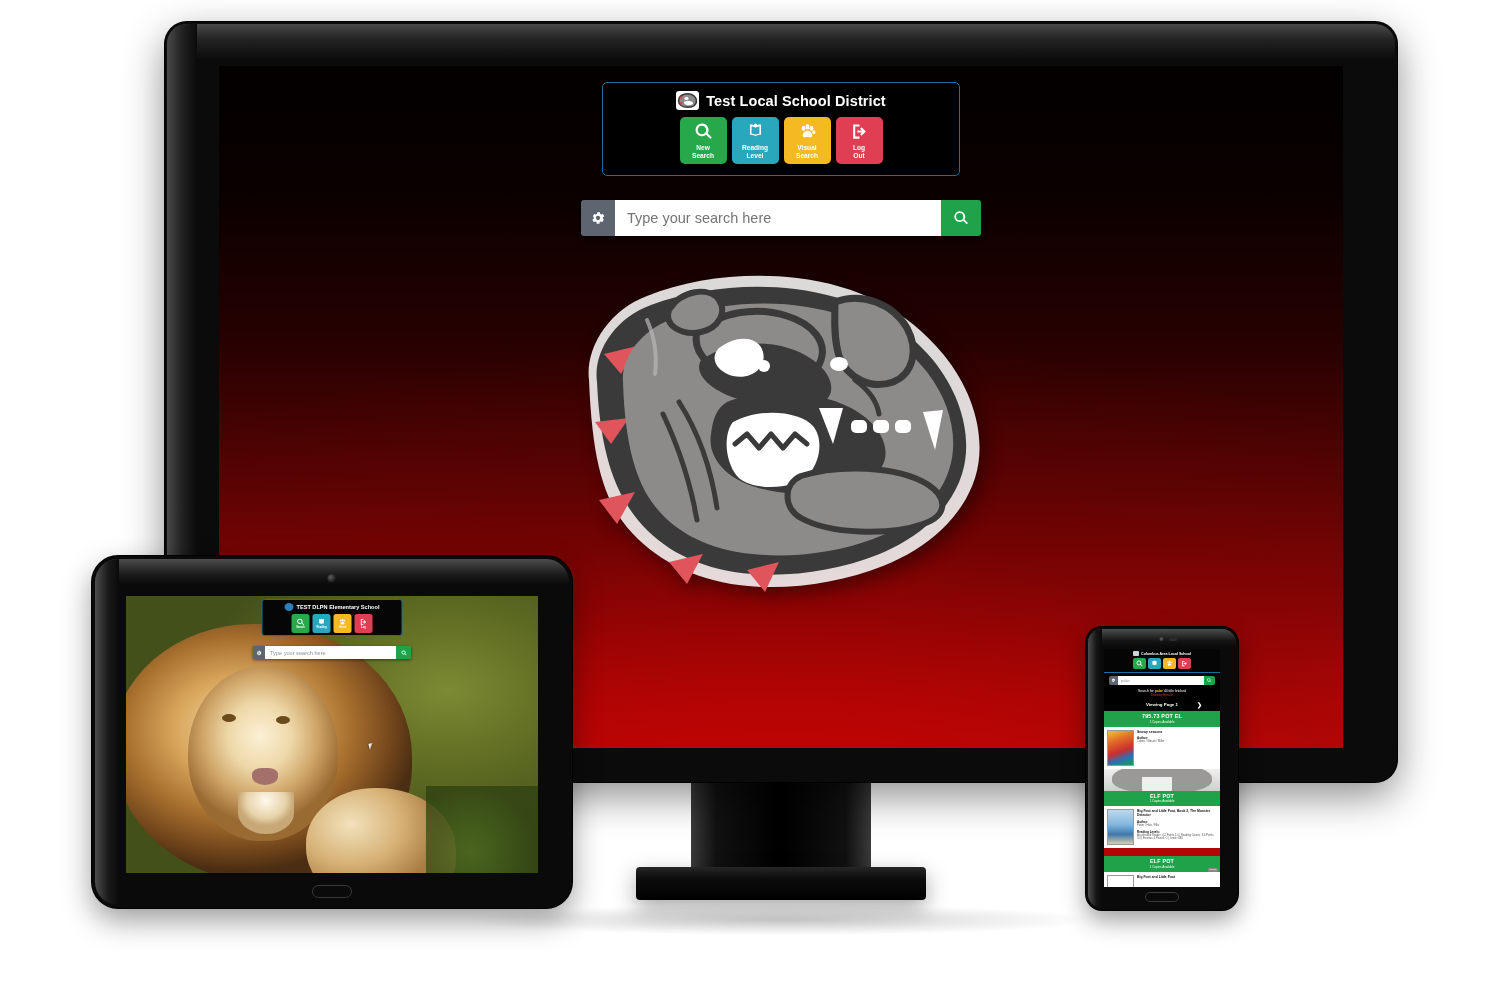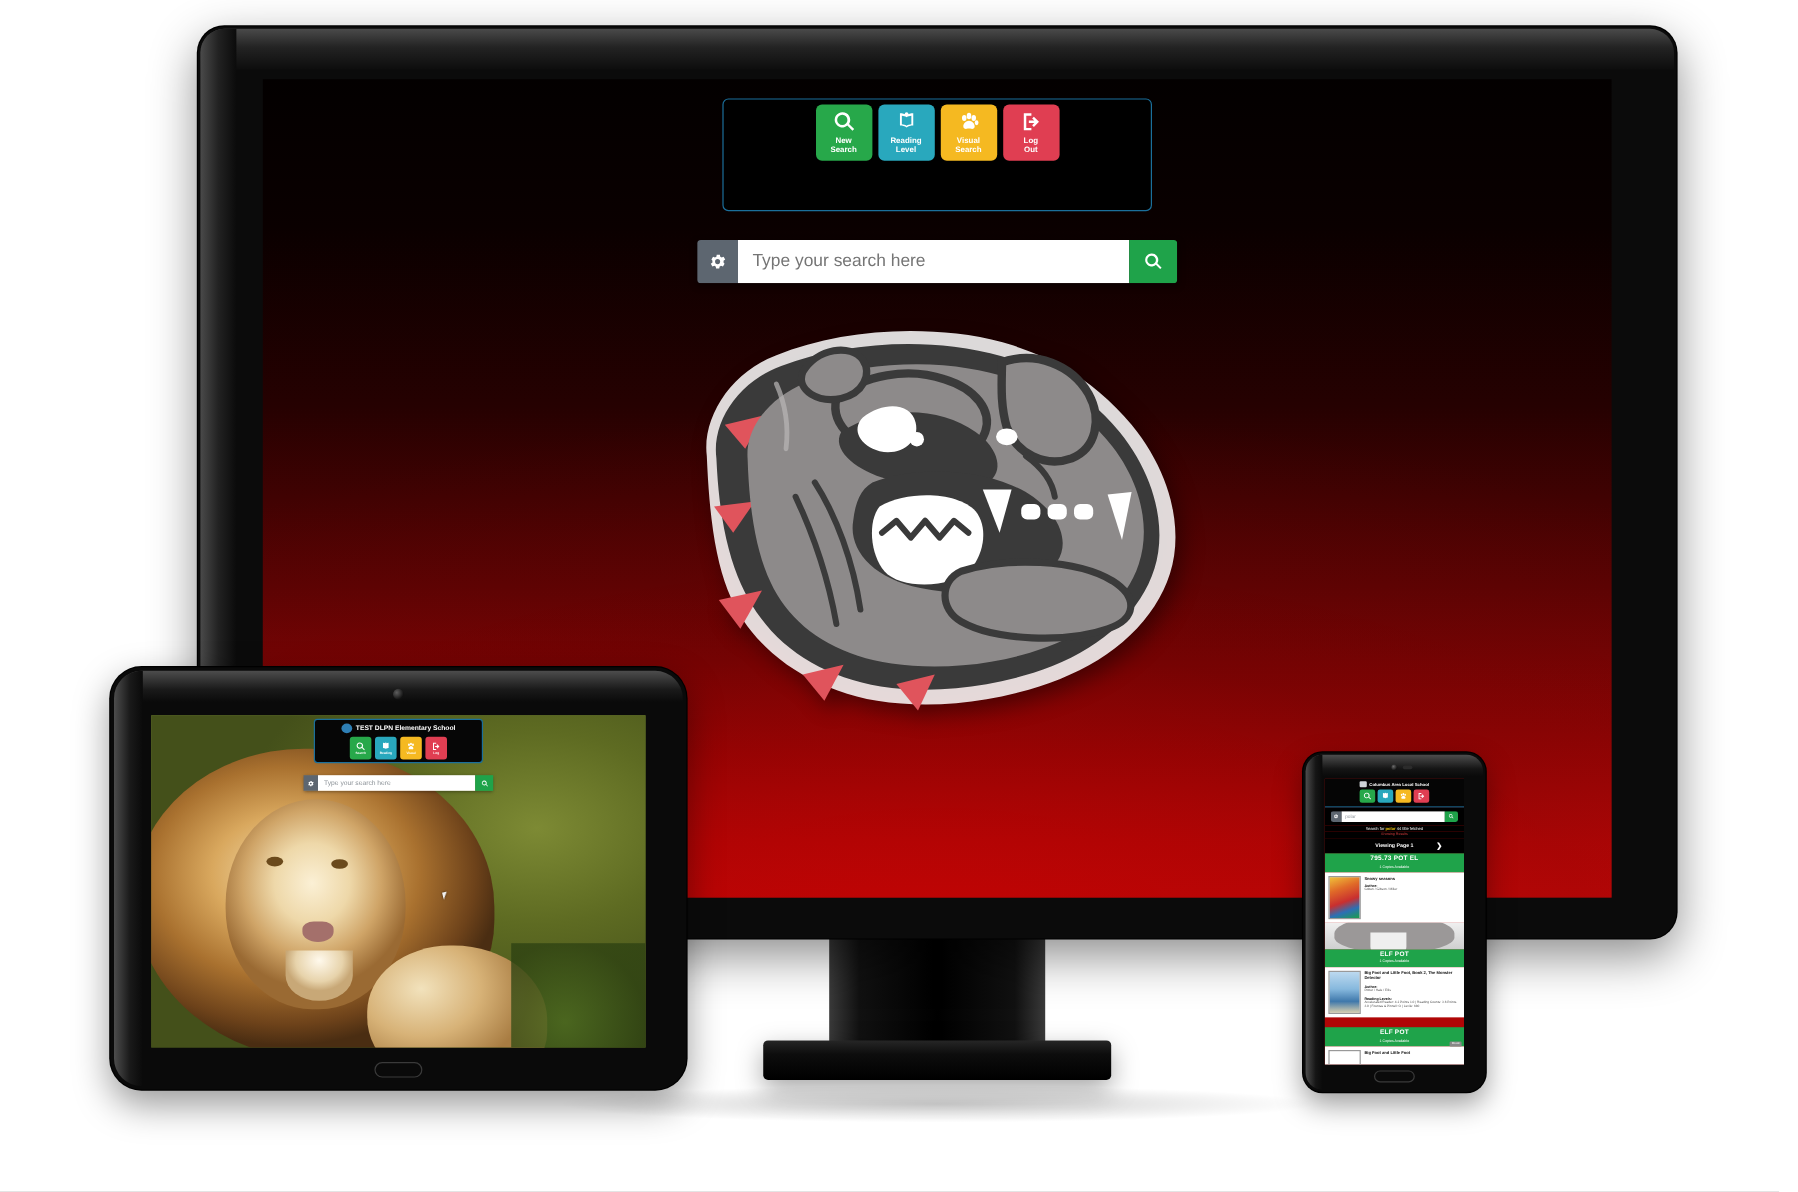--- a/index.html
+++ b/index.html
@@ -247,20 +247,32 @@
                    C338 274 278 272 250 256 C232 246 232 222 250 214 Z" fill="#8d8a8a" stroke="#3a3a3a" stroke-width="6"></path>
 
           <path d="M128 140 C146 168 160 206 166 246" fill="none" stroke="#3a3a3a" stroke-width="5" stroke-linecap="round"></path>
           <path d="M112 152 C128 186 140 224 146 258" fill="none" stroke="#3a3a3a" stroke-width="5" stroke-linecap="round"></path>
           <path d="M304 118 C318 128 326 140 328 152" fill="none" stroke="#3a3a3a" stroke-width="5" stroke-linecap="round"></path>
           <path d="M96 58 C104 76 106 96 104 112" fill="none" stroke="#b9b6b6" stroke-width="4" stroke-linecap="round" opacity=".7"></path>
         </g>
       </svg>
 
       <div class="app-header">
+        <div class="hdr-title-row">
+          <span class="hdr-logo">
+            <svg viewBox="0 0 40 32">
+              <path d="M3 16 C3 8 11 3 20 3 C30 3 37 9 37 17 C37 25 29 29 20 29 C10 29 3 24 3 16Z" fill="#8d8a8a" stroke="#3a3a3a" stroke-width="3"></path>
+              <path d="M4 9 L11 8 L8 14Z" fill="#d6404a"></path>
+              <path d="M4 20 L11 19 L8 25Z" fill="#d6404a"></path>
+              <ellipse cx="18" cy="12" rx="4" ry="3" fill="#fff"></ellipse>
+              <path d="M14 18 C20 15 27 16 30 20 C32 24 26 26 20 25 C15 24 12 21 14 18Z" fill="#fff"></path>
+            </svg>
+          </span>
+          <span class="hdr-title">Test Local School District</span>
+        </div>
         <div class="hdr-btns">
 
           <div class="hbtn" style="background:#27a84a">
             <span class="ic">
               <svg viewBox="0 0 24 24">
                   <path d="M10 2a8 8 0 105.3 14l5.4 5.4 1.8-1.8-5.4-5.4A8 8 0 0010 2zm0 2.6a5.4 5.4 0 110 10.8 5.4 5.4 0 010-10.8z"></path>
                 </svg>
             </span>
             <span class="lb"><span>New</span><br>
               <span>Search</span></span>

